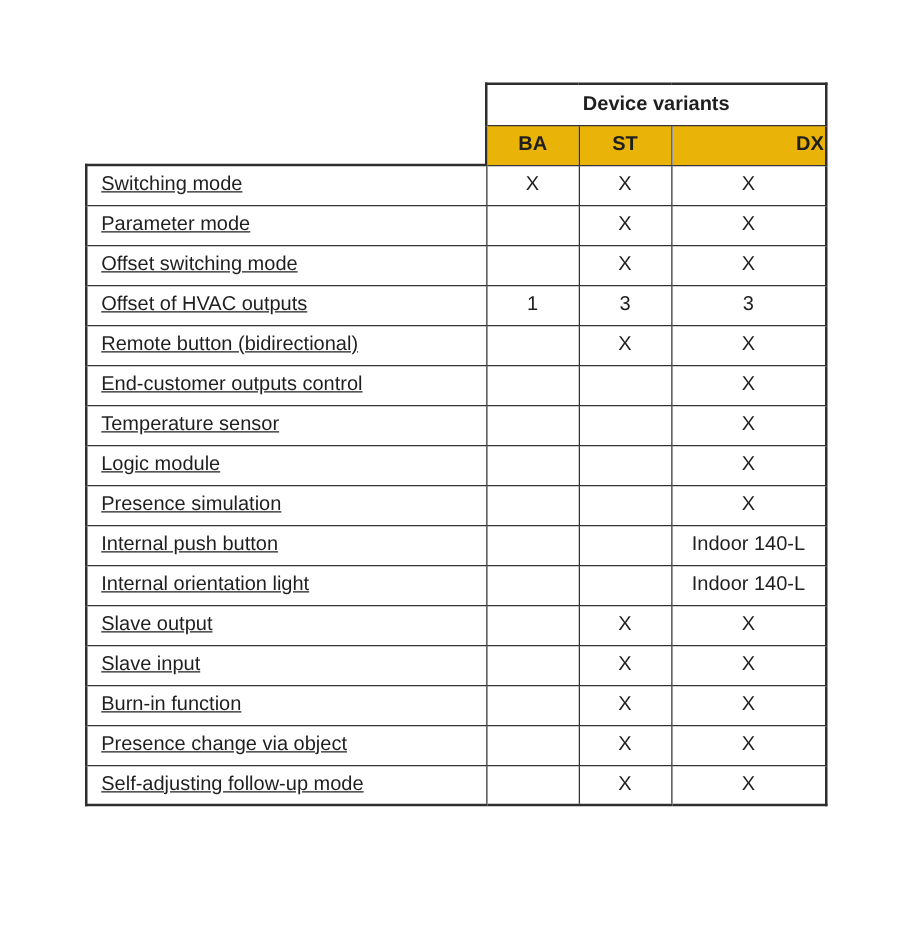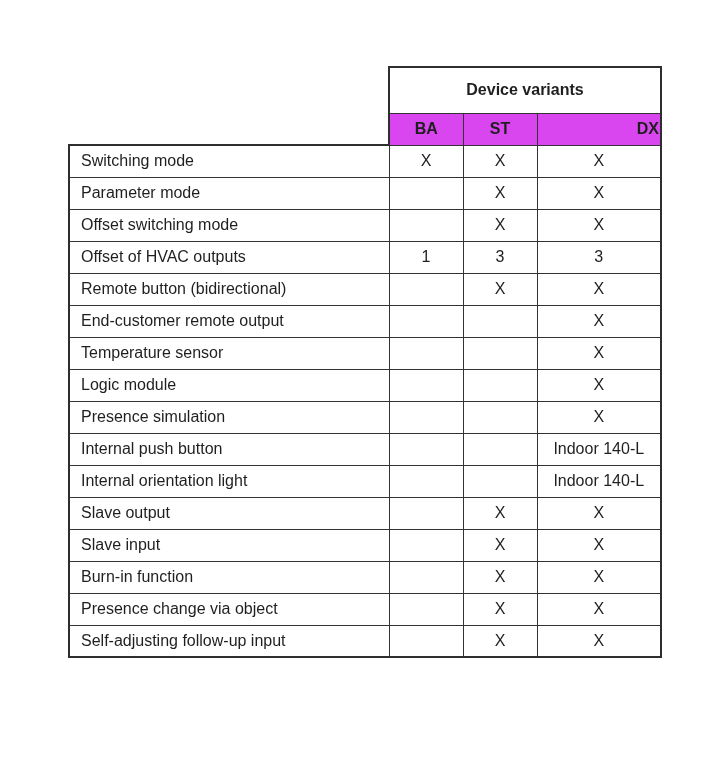--- a/index.html
+++ b/index.html
@@ -31,48 +31,49 @@
     font-weight: normal;
     overflow: hidden;
     white-space: nowrap;
   }
   
   td.corner {
     border: none;
     background: #ffffff;
   }
   th.title {
-    height: 46px;
+    height: 33px;
     text-align: center;
     vertical-align: middle;
     font-weight: bold;
     background: #ffffff;
     border-top: 2px solid #2e2e2e;
     border-left: 2px solid #2e2e2e;
     border-right: 2px solid #2e2e2e;
     border-bottom: 1px solid #333333;
   }
   th.colhead {
     height: 32px;
     text-align: center;
     vertical-align: middle;
     font-weight: bold;
-    background: #d946ef;
+    background: #eab308;
     border: 1px solid #333333;
   }
   th.colhead.first { border-left: 2px solid #2e2e2e; }
   th.colhead.last  { border-right: 2px solid #2e2e2e; text-align: right; }
   td.feature {
     height: 32px;
     text-align: left;
     vertical-align: middle;
     padding-left: 11px;
     background: #ffffff;
     border: 1px solid #333333;
     border-left: 2px solid #2e2e2e;
+    text-decoration: underline;
   }
   td.val {
     height: 32px;
     text-align: center;
     vertical-align: middle;
     background: #ffffff;
     border: 1px solid #333333;
   }
   td.val.last { border-right: 2px solid #2e2e2e; }
   tbody tr:first-child td.feature { border-top: 2px solid #2e2e2e; }
@@ -126,21 +127,21 @@
           <td class="val">3</td>
           <td class="val last">3</td>
         </tr>
         <tr>
           <td class="feature">Remote button (bidirectional)</td>
           <td class="val"></td>
           <td class="val">X</td>
           <td class="val last">X</td>
         </tr>
         <tr>
-          <td class="feature">End-customer remote output</td>
+          <td class="feature">End-customer outputs control</td>
           <td class="val"></td>
           <td class="val"></td>
           <td class="val last">X</td>
         </tr>
         <tr>
           <td class="feature">Temperature sensor</td>
           <td class="val"></td>
           <td class="val"></td>
           <td class="val last">X</td>
         </tr>
@@ -186,20 +187,20 @@
           <td class="val">X</td>
           <td class="val last">X</td>
         </tr>
         <tr>
           <td class="feature">Presence change via object</td>
           <td class="val"></td>
           <td class="val">X</td>
           <td class="val last">X</td>
         </tr>
         <tr>
-          <td class="feature">Self-adjusting follow-up input</td>
+          <td class="feature">Self-adjusting follow-up mode</td>
           <td class="val"></td>
           <td class="val">X</td>
           <td class="val last">X</td>
         </tr>
       </tbody>
   </table>
 </div>
 
 </body></html>

